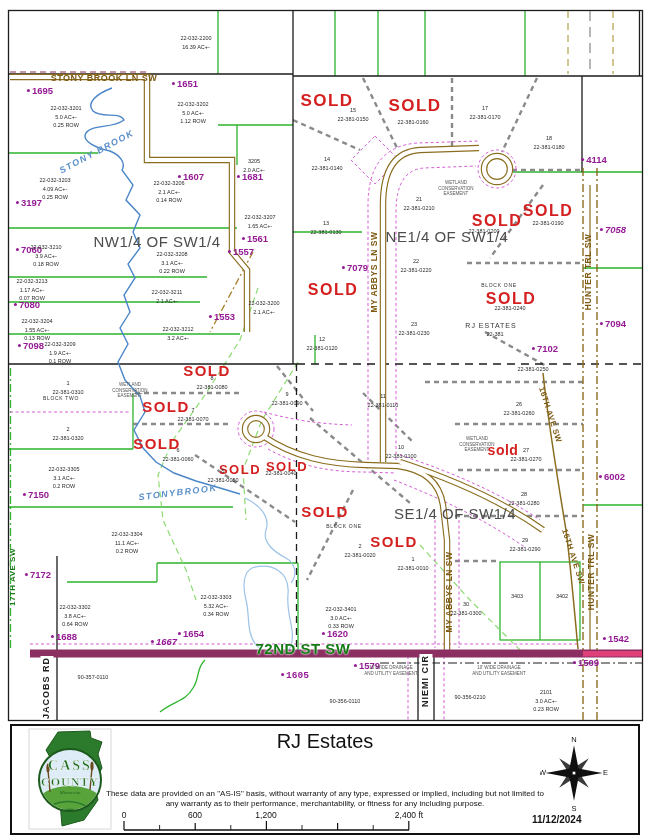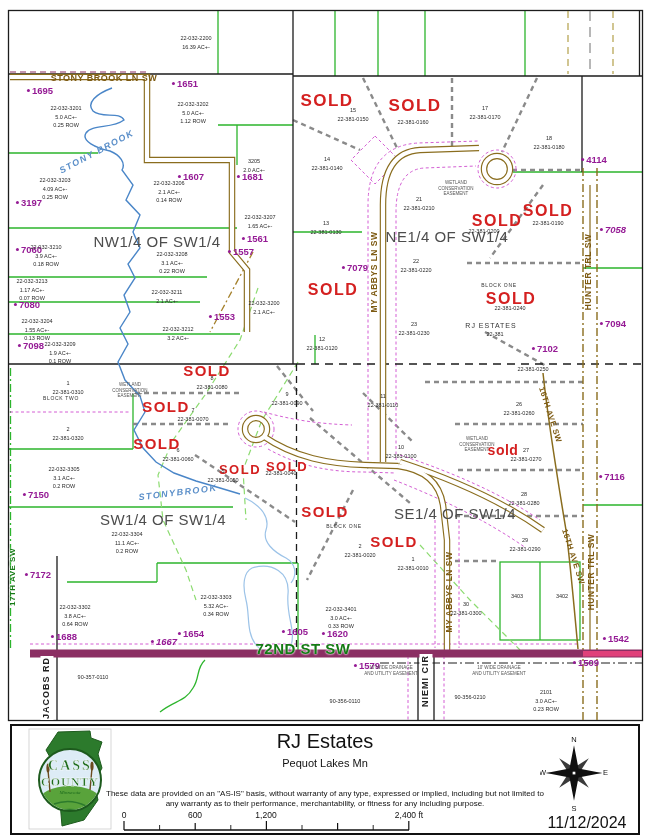--- a/index.html
+++ b/index.html
@@ -31,22 +31,22 @@
   #footer{position:absolute;left:10px;top:724px;width:626px;height:107px;border:2.5px solid #111;
           background:#fff;}
   .f-title{position:absolute;left:120px;right:120px;top:4px;text-align:center;font-size:20px;color:#111;}
   .f-sub{position:absolute;left:120px;right:120px;top:31px;text-align:center;font-size:11px;color:#111;}
   .f-county{position:absolute;left:120px;right:120px;top:46px;text-align:center;font-size:12px;font-weight:700;color:#111;}
   .f-disc{position:absolute;left:92px;right:92px;top:63px;text-align:center;font-size:8px;line-height:1.3;color:#111;}
   .f-scale-labels span{position:absolute;top:84px;transform:translateX(-50%);font-size:8.5px;color:#111;}
   #scalebar{position:absolute;left:108px;top:93px;}
   #logo{position:absolute;left:16px;top:2px;}
   #compass{position:absolute;left:528px;top:8px;}
-  .f-date{position:absolute;left:520px;width:110px;top:88px;text-align:center;
-          font-size:16px;font-weight:400;color:#111;}
+  .f-date{position:absolute;left:520px;width:110px;top:88px;text-align:left;
+          font-size:10px;font-weight:700;color:#111;}
 </style>
 </head>
 <body>
 
 <div id="page">
 
   <div id="map">
     <svg id="linework" width="650" height="724" viewBox="0 0 650 724">
 
       <g stroke="#2db52d" stroke-width="1.3" fill="none">
@@ -135,21 +135,20 @@
       </g>
 
       <g>
         <rect x="30" y="649.5" width="612" height="8" fill="#8b2f63"></rect>
         <rect x="583" y="651" width="59" height="5.5" fill="#e0407a"></rect>
       </g>
     </svg>
     <div id="labels">
         <span class="lb q" style="left: 157px; top: 242px;">NW1/4 OF SW1/4</span>
         <span class="lb q" style="left: 447px; top: 237px;">NE1/4 OF SW1/4</span>
-        <span class="lb q" style="left: 163px; top: 520px;">SW1/4 OF SW1/4</span>
         <span class="lb q" style="left: 455px; top: 514px;">SE1/4 OF SW1/4</span>
         <span class="lb sold" style="left: 327px; top: 101px; font-size: 17px;">SOLD</span>
         <span class="lb sold" style="left: 415px; top: 106px; font-size: 17px;">SOLD</span>
         <span class="lb sold" style="left: 548px; top: 211px; font-size: 16px;">SOLD</span>
         <span class="lb sold" style="left: 497px; top: 221px; font-size: 16px;">SOLD</span>
         <span class="lb sold" style="left: 333px; top: 290px; font-size: 16px;">SOLD</span>
         <span class="lb sold" style="left: 511px; top: 299px; font-size: 16px;">SOLD</span>
         <span class="lb sold" style="left: 207px; top: 371px;">SOLD</span>
         <span class="lb sold" style="left: 166px; top: 407px;">SOLD</span>
         <span class="lb sold" style="left: 157px; top: 444px;">SOLD</span>
@@ -167,27 +166,27 @@
         <span class="lb addr" style="left: 27px; top: 305px;">7080</span>
         <span class="lb addr" style="left: 31px; top: 346px;">7098</span>
         <span class="lb addr" style="left: 241px; top: 252px;">1557</span>
         <span class="lb addr" style="left: 255px; top: 239px;">1561</span>
         <span class="lb addr" style="left: 222px; top: 317px;">1553</span>
         <span class="lb addr" style="left: 594px; top: 160px;">4114</span>
         <span class="lb addr" style="left: 613px; top: 230px; font-style: italic;">7058</span>
         <span class="lb addr" style="left: 355px; top: 268px;">7079</span>
         <span class="lb addr" style="left: 613px; top: 324px;">7094</span>
         <span class="lb addr" style="left: 545px; top: 349px;">7102</span>
-        <span class="lb addr" style="left: 612px; top: 477px;">7116</span>
+        <span class="lb addr" style="left: 612px; top: 477px;">6002</span>
         <span class="lb addr" style="left: 36px; top: 495px;">7150</span>
         <span class="lb addr" style="left: 38px; top: 575px;">7172</span>
         <span class="lb addr" style="left: 64px; top: 637px;">1688</span>
         <span class="lb addr" style="left: 191px; top: 634px;">1654</span>
         <span class="lb addr" style="left: 164px; top: 642px; font-style: italic;">1667</span>
-        <span class="lb addr" style="left: 295px; top: 632px;">1605</span>
+        <span class="lb addr" style="left: 295px; top: 676px; font-family: Liberation Mono, monospace;">1605</span>
         <span class="lb addr" style="left: 335px; top: 634px;">1620</span>
         <span class="lb addr" style="left: 367px; top: 666px;">1579</span>
         <span class="lb addr" style="left: 586px; top: 663px;">1509</span>
         <span class="lb addr" style="left: 616px; top: 639px;">1542</span>
         <span class="lb pid" style="left: 196px; top: 43px;">22-032-2200
 16.39 AC+-</span>
         <span class="lb pid" style="left: 66px; top: 117px;">22-032-3201
 5.0 AC+-
 0.25 ROW</span>
         <span class="lb pid" style="left: 193px; top: 113px;">22-032-3202
@@ -352,21 +351,20 @@
         <ellipse cx="20" cy="40" rx="1.6" ry="4.5" fill="#6b4a1f"></ellipse>
         <ellipse cx="64" cy="38" rx="1.6" ry="4.5" fill="#6b4a1f"></ellipse>
         <path d="M26,76 Q42,70 58,78 M28,84 Q44,78 60,86" stroke="#2c7a2c" stroke-width="1.5" fill="none"></path>
       </g>
       <text x="42" y="42" text-anchor="middle" font-family="Liberation Serif, serif" font-weight="bold" font-size="14" letter-spacing="2" fill="#1d6b1d" stroke="#ffffff" stroke-width="0.4">CASS</text>
       <text x="42" y="58" text-anchor="middle" font-family="Liberation Serif, serif" font-weight="bold" font-size="12" letter-spacing="1" fill="#1d6b1d" stroke="#ffffff" stroke-width="0.4">COUNTY</text>
       <text x="42" y="66" text-anchor="middle" font-family="Liberation Serif, serif" font-style="italic" font-size="5" fill="#1d6b1d">Minnesota</text>
     </svg>
 
     <div class="f-title">RJ Estates</div>
-    <div class="f-sub">Pequot Lakes Mn</div>
     <div class="f-disc">
       <span>These data are provided on an "AS-IS" basis, without warranty of any type, expressed or implied, including but not limited</span>
       <span>to any warranty as to their performance, merchantability, or fitness for any including purpose.</span><br>
     </div>
 
     <div class="f-scale-labels">
       <span style="left:112px">0</span>
       <span style="left:183px">600</span>
       <span style="left:254px">1,200</span>
       <span style="left:397px">2,400 ft</span>

